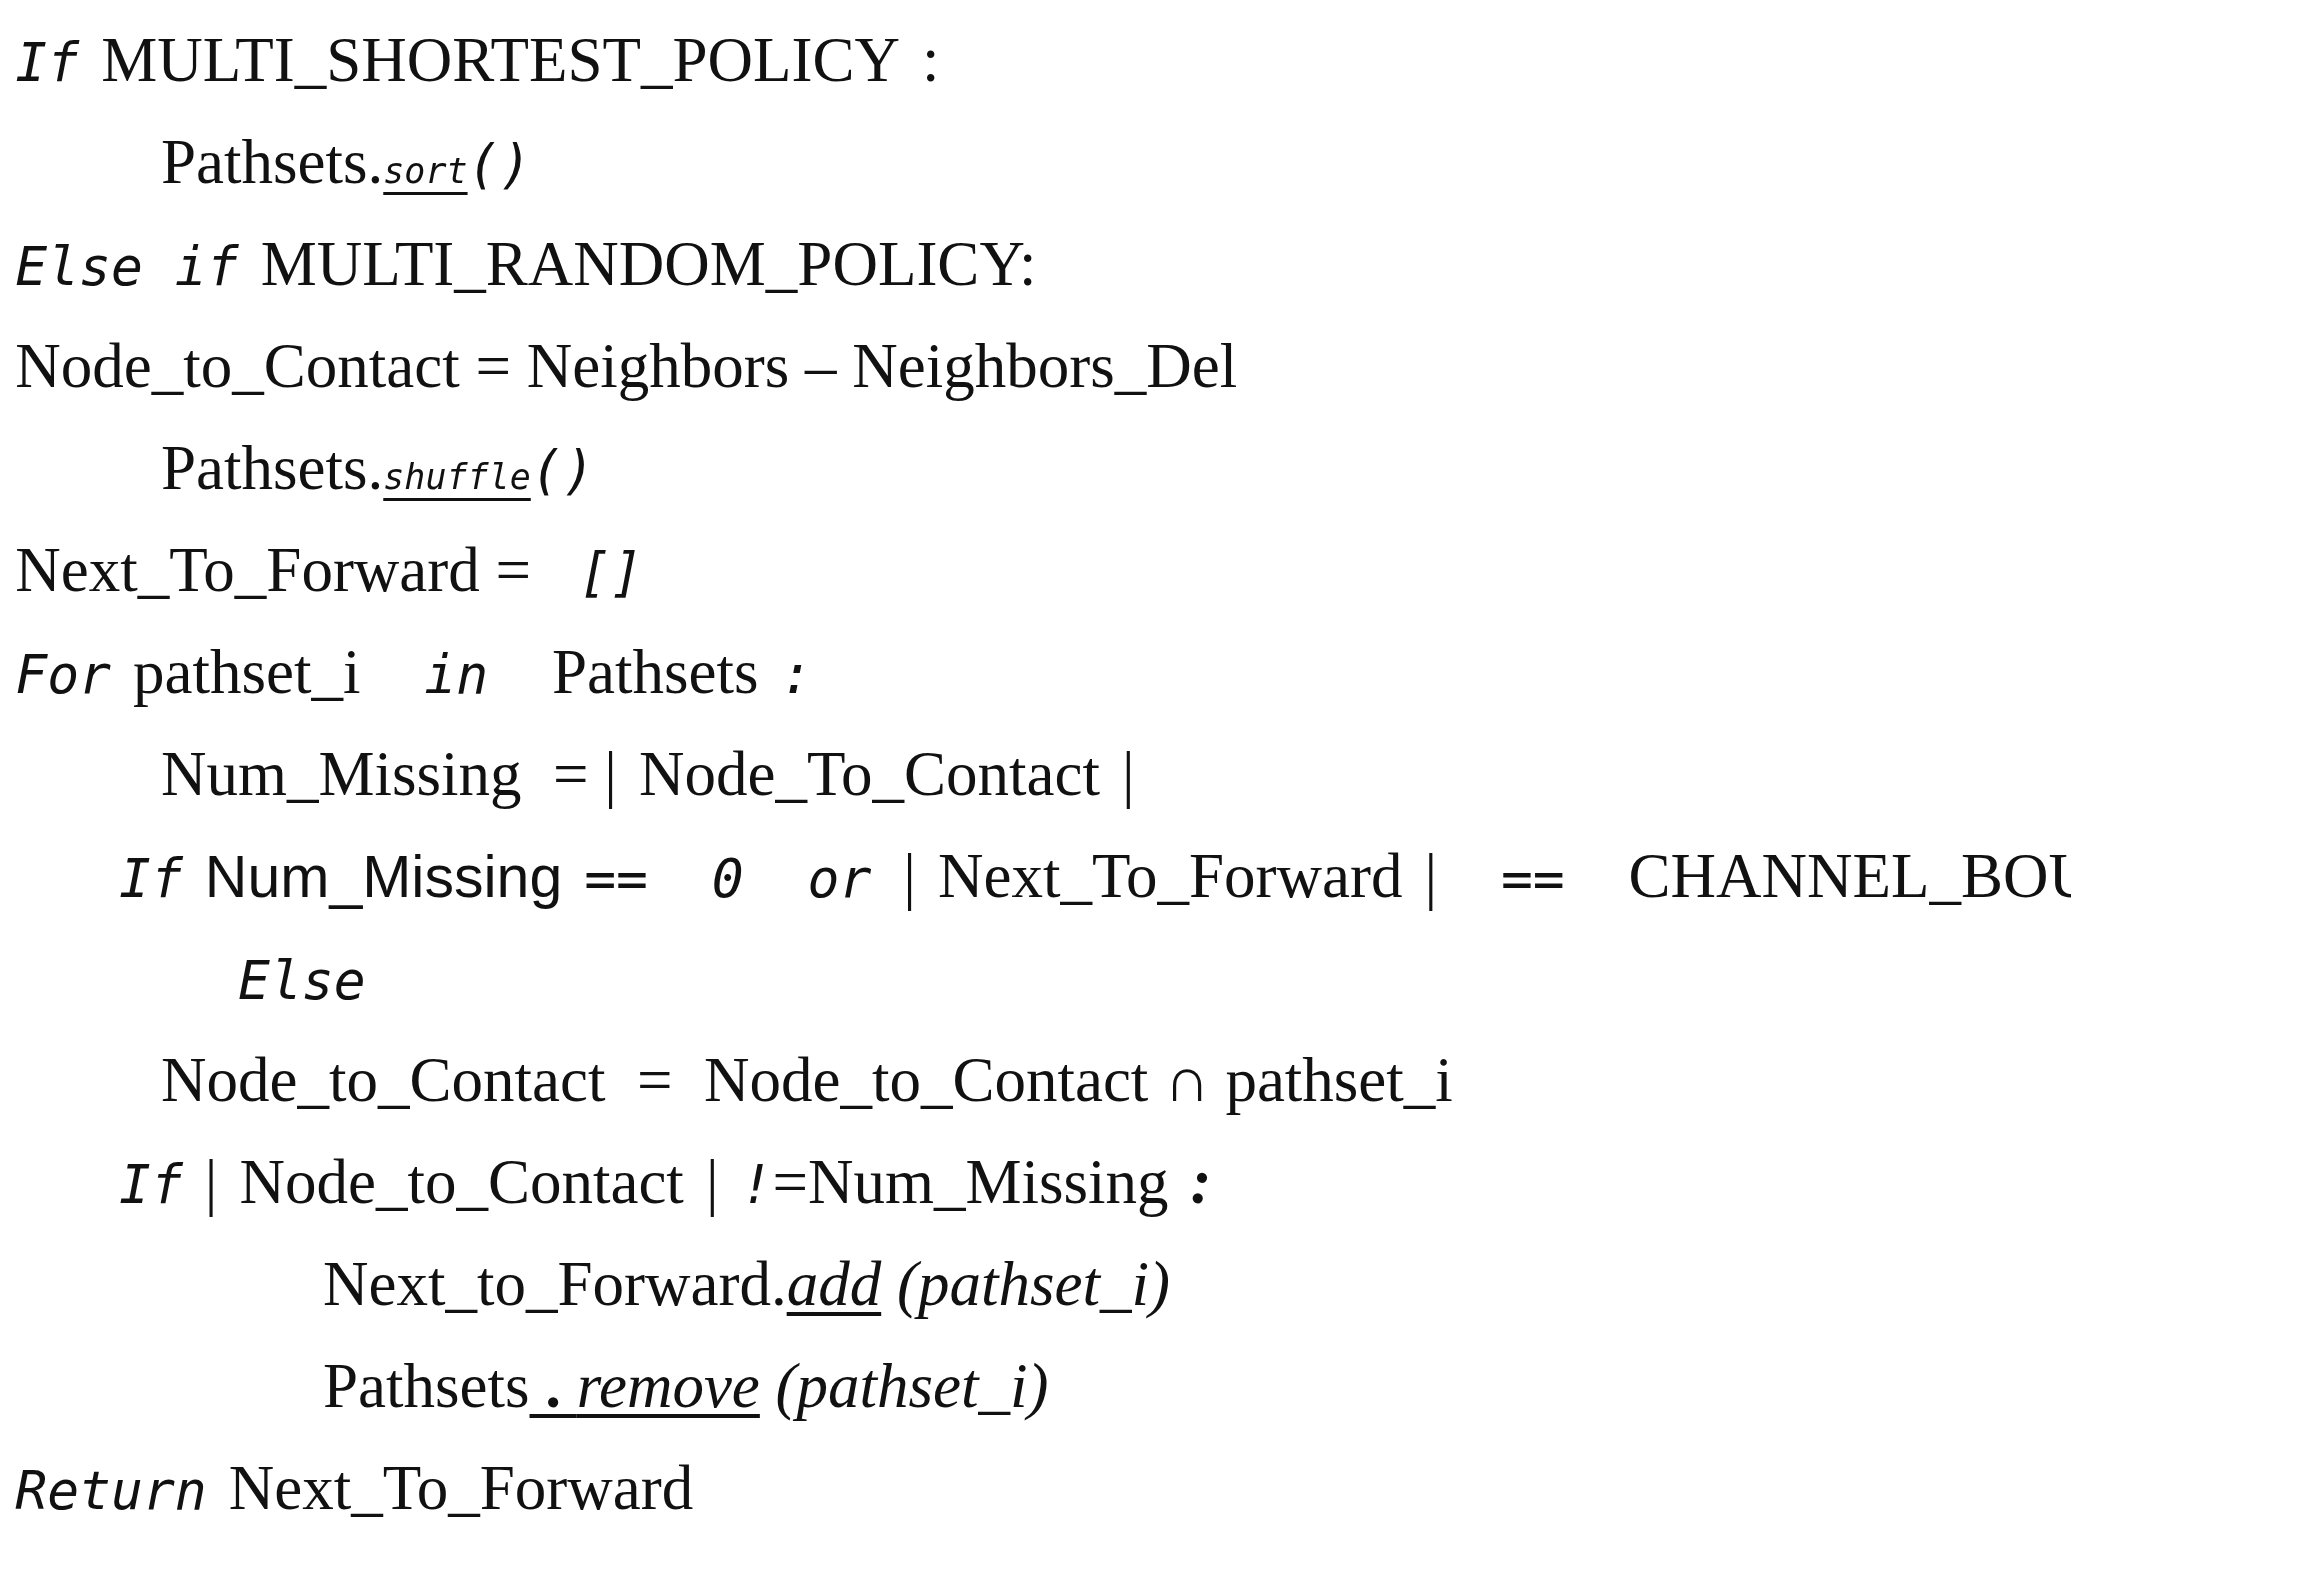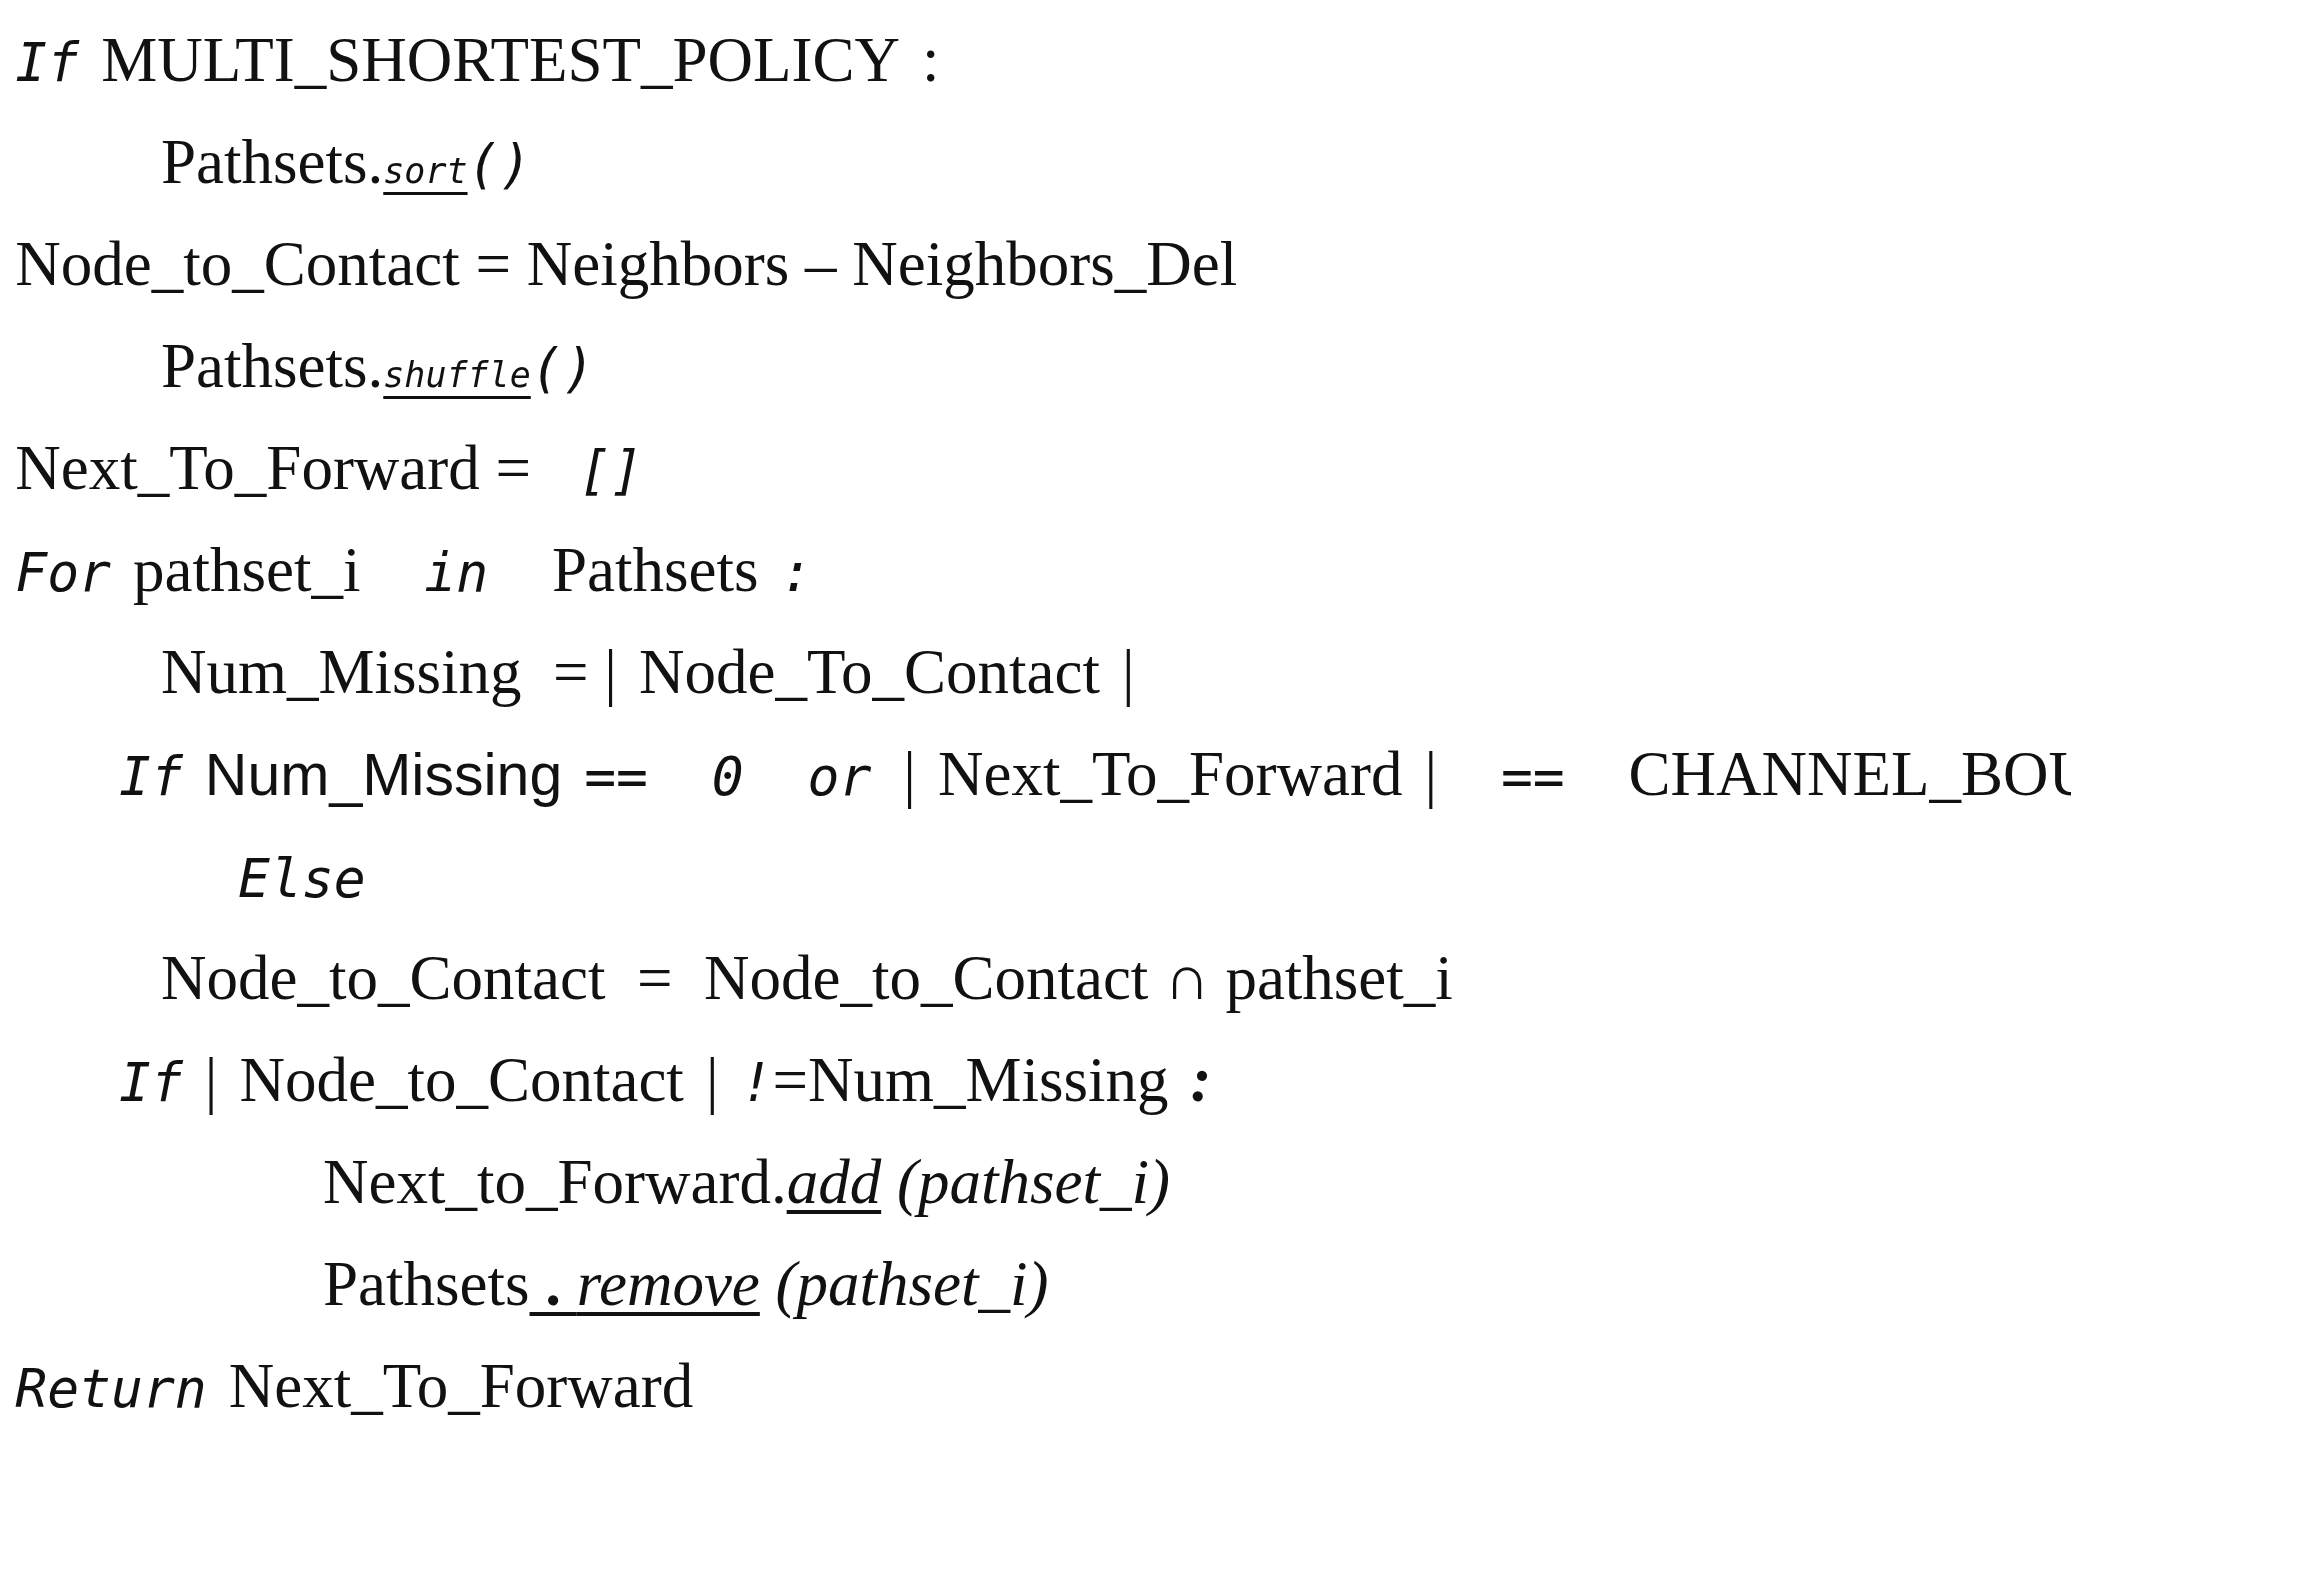--- a/index.html
+++ b/index.html
@@ -105,20 +105,21 @@
   }
   .sp-m { display: inline-block; width: 22px; }
 </style>
 </head>
 <body>
 
 <div id="page">
   <div class="code-block" id="code-block">
       <div class="code-line ind-0"><span class="kw">If</span><span class="sp-m"> </span><span class="id">MULTI_SHORTEST_POLICY</span><span class="sp-m"> </span><span class="op">:</span></div>
       <div class="code-line ind-1"><span class="id">Pathsets.</span><span class="meth">sort</span><span class="mono">()</span></div>
+      <div class="code-line ind-0"><span class="kw">Else if</span><span class="sp-m"> </span><span class="id">MULTI_RANDOM_POLICY:</span></div>
       <div class="code-line ind-0"><span class="id">Node_to_Contact</span><span class="op"> = </span><span class="id">Neighbors</span><span class="op"> – </span><span class="id">Neighbors_Del</span></div>
       <div class="code-line ind-1"><span class="id">Pathsets.</span><span class="meth">shuffle</span><span class="mono">()</span></div>
       <div class="code-line ind-0"><span class="id">Next_To_Forward</span><span class="op"> = </span><span class="mono"> [] </span></div>
       <div class="code-line ind-0"><span class="kw">For</span><span class="sp-m"> </span><span class="id">pathset_i</span><span class="kw">  in  </span><span class="id">Pathsets</span><span class="sp-m"> </span><span class="mono">:</span></div>
       <div class="code-line ind-1"><span class="id">Num_Missing</span><span class="op">  = </span><span class="bar">|</span><span class="sp-m"> </span><span class="id">Node_To_Contact</span><span class="sp-m"> </span><span class="bar">|</span></div>
       <div class="code-line ind-2"><span class="kw">If</span><span class="sp-m"> </span><span class="idsans">Num_Missing</span><span class="sp-m"> </span><span class="mono">==  0  or </span><span class="bar">|</span><span class="sp-m"> </span><span class="id">Next_To_Forward</span><span class="sp-m"> </span><span class="bar">|</span><span class="mono">  ==  </span><span class="id">CHANNEL_BOUND</span><span class="sp-m">  </span><span class="colon-it">:</span></div>
       <div class="code-line ind-3"><span class="kw">Else</span></div>
       <div class="code-line ind-1"><span class="id">Node_to_Contact</span><span class="op">  =  </span><span class="id">Node_to_Contact</span><span class="op"> ∩ </span><span class="id">pathset_i</span></div>
       <div class="code-line ind-2"><span class="kw">If</span><span class="sp-m">  </span><span class="bar">|</span><span class="sp-m"> </span><span class="id">Node_to_Contact</span><span class="sp-m"> </span><span class="bar">|</span><span class="sp-m">  </span><span class="mono">!</span><span class="op">=</span><span class="id">Num_Missing</span><span class="sp-m"> </span><span class="colon-it">:</span></div>
       <div class="code-line ind-4"><span class="id">Next_to_Forward.</span><span class="meth-serif">add</span><span class="paren"> (pathset_i)</span></div>

